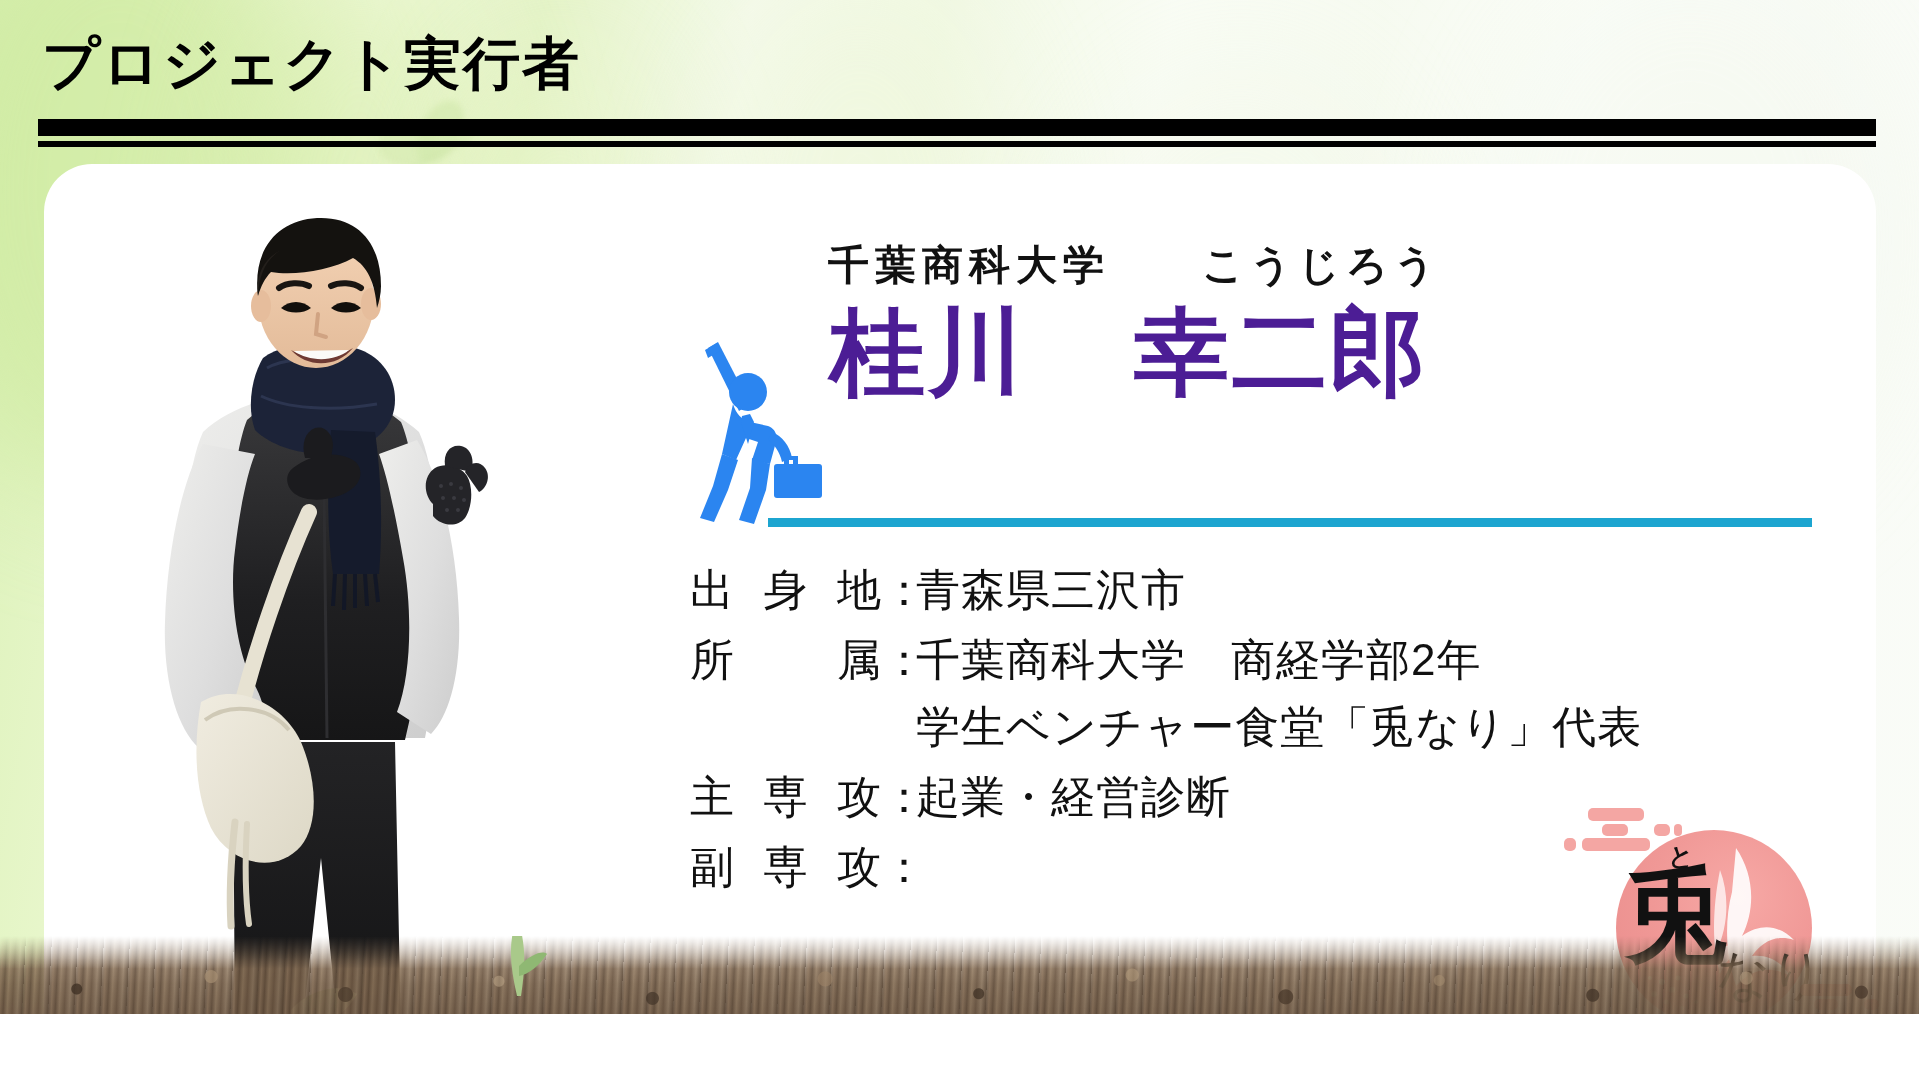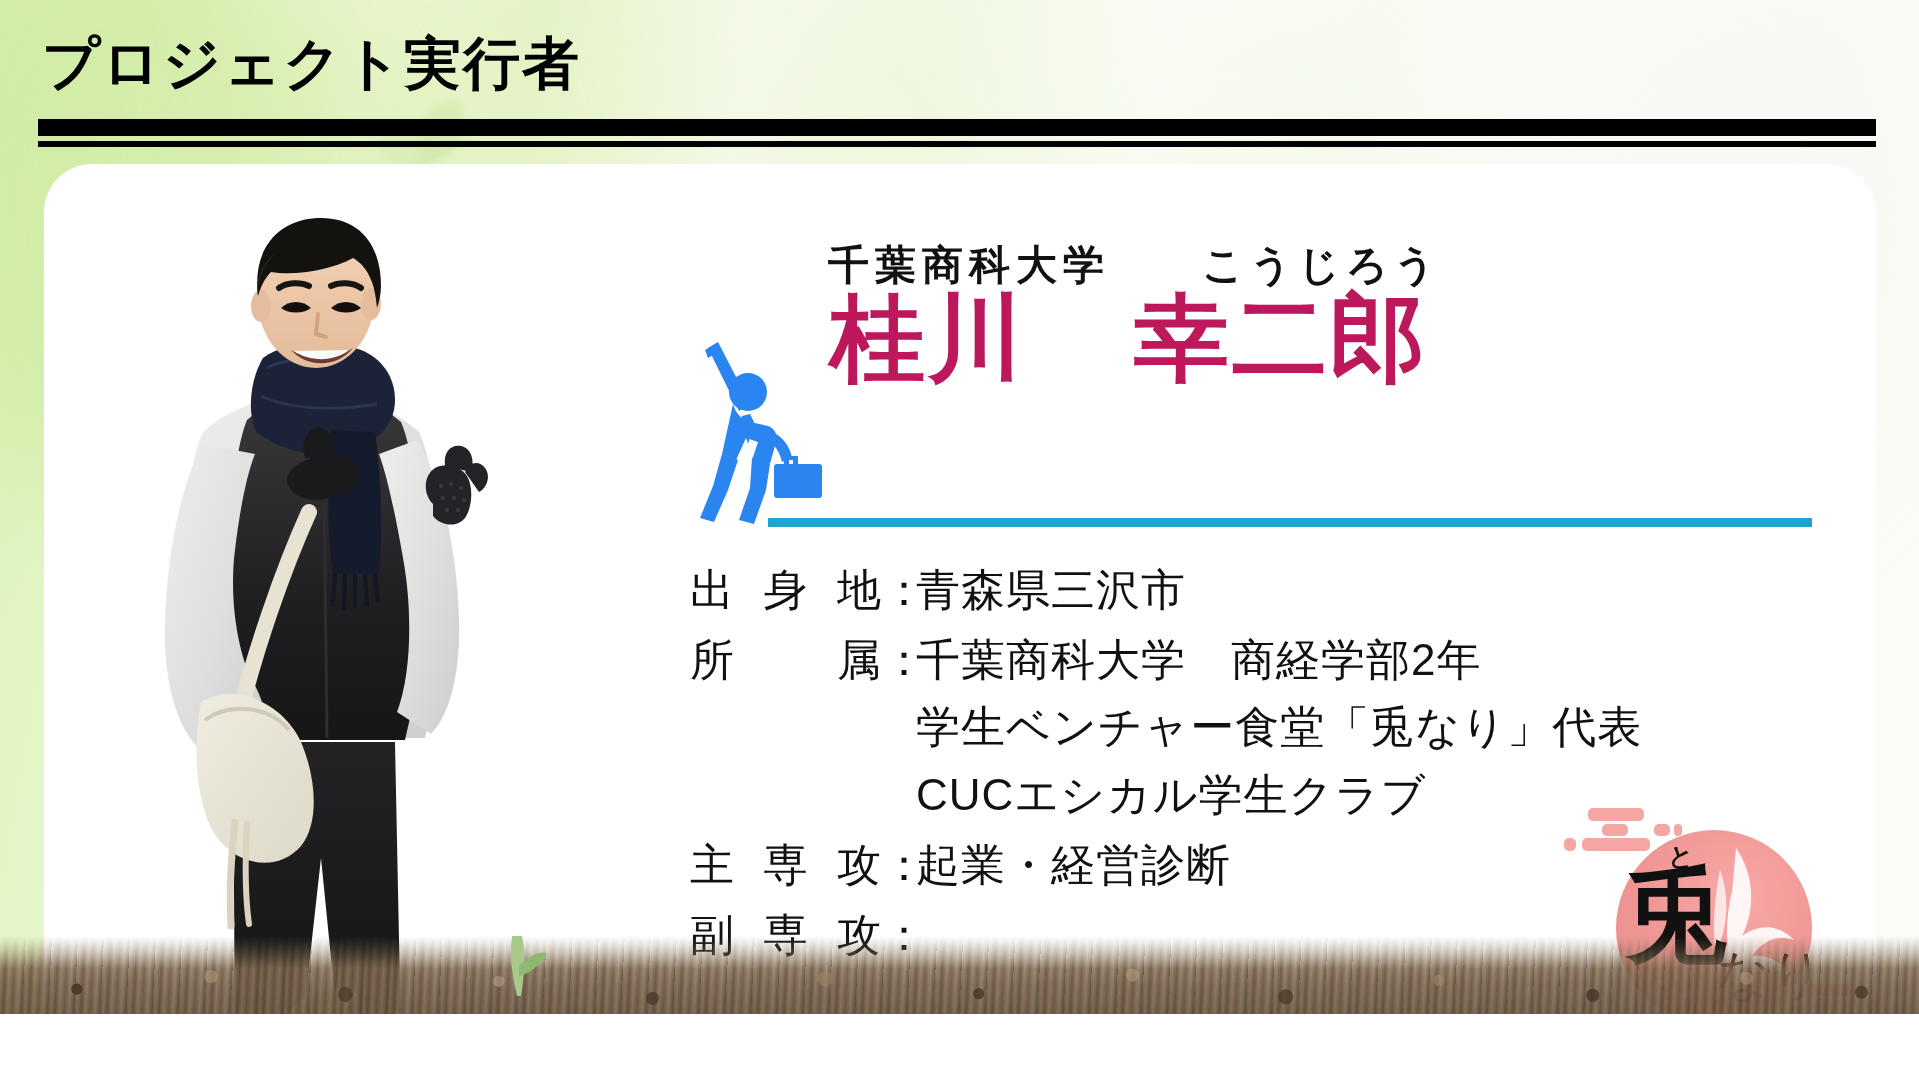--- a/index.html
+++ b/index.html
@@ -180,27 +180,27 @@
     gap: 92px;
     font-size: 41px;
     font-weight: 800;
     color: #111111;
     letter-spacing: 6px;
     white-space: nowrap;
   }
   .name-row {
     position: absolute;
     left: 830px;
-    top: 276px;
+    top: 290px;
     display: flex;
     align-items: baseline;
     gap: 108px;
     font-size: 95px;
     font-weight: 900;
-    color: #be185d;
+    color: #4c1d95;
     letter-spacing: 3px;
     white-space: nowrap;
   }
   .person-icon {
     position: absolute;
     left: 692px;
     top: 338px;
     width: 140px;
     height: 192px;
   }
@@ -481,25 +481,20 @@
         <span>属</span>
       </span>
       <span class="d-colon">：</span>
       <span class="d-value">千葉商科大学　商経学部2年</span>
     </div>
     <div class="d-row cont">
       <span class="d-label"></span>
       <span class="d-colon"></span>
       <span class="d-value">学生ベンチャー食堂「兎なり」代表</span>
     </div>
-    <div class="d-row cont">
-      <span class="d-label"></span>
-      <span class="d-colon"></span>
-      <span class="d-value">CUCエシカル学生クラブ</span>
-    </div>
 
     <div class="d-row">
       <span class="d-label">
         <span>主</span>
         <span>専</span>
         <span>攻</span>
       </span>
       <span class="d-colon">：</span>
       <span class="d-value">起業・経営診断</span>
     </div>

